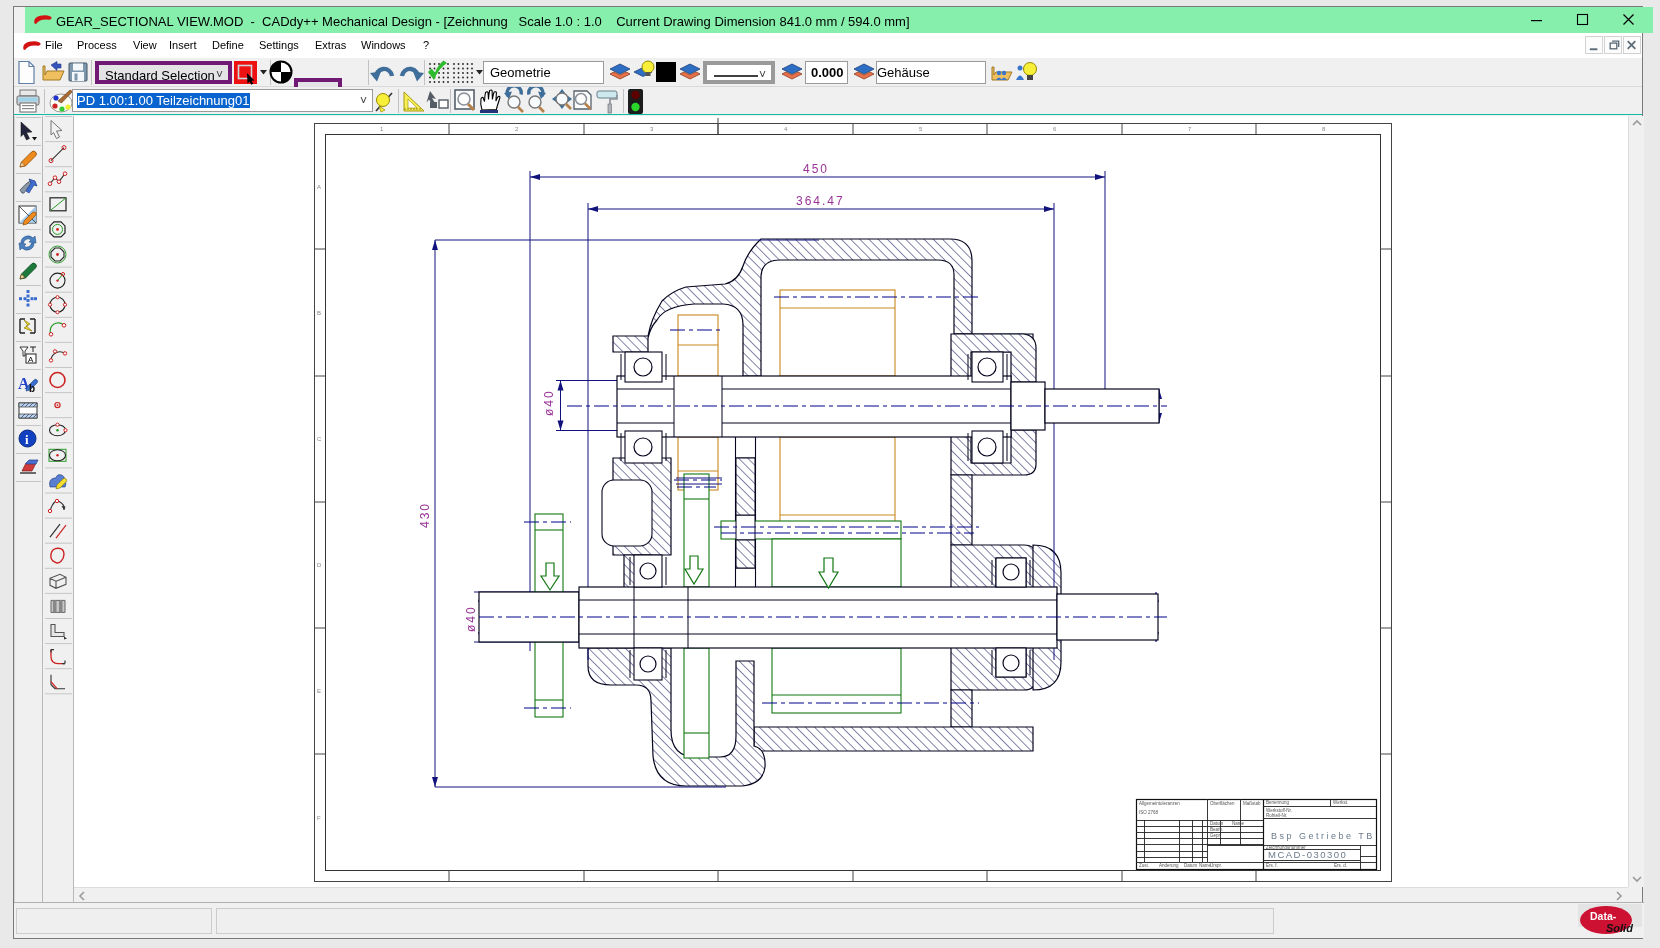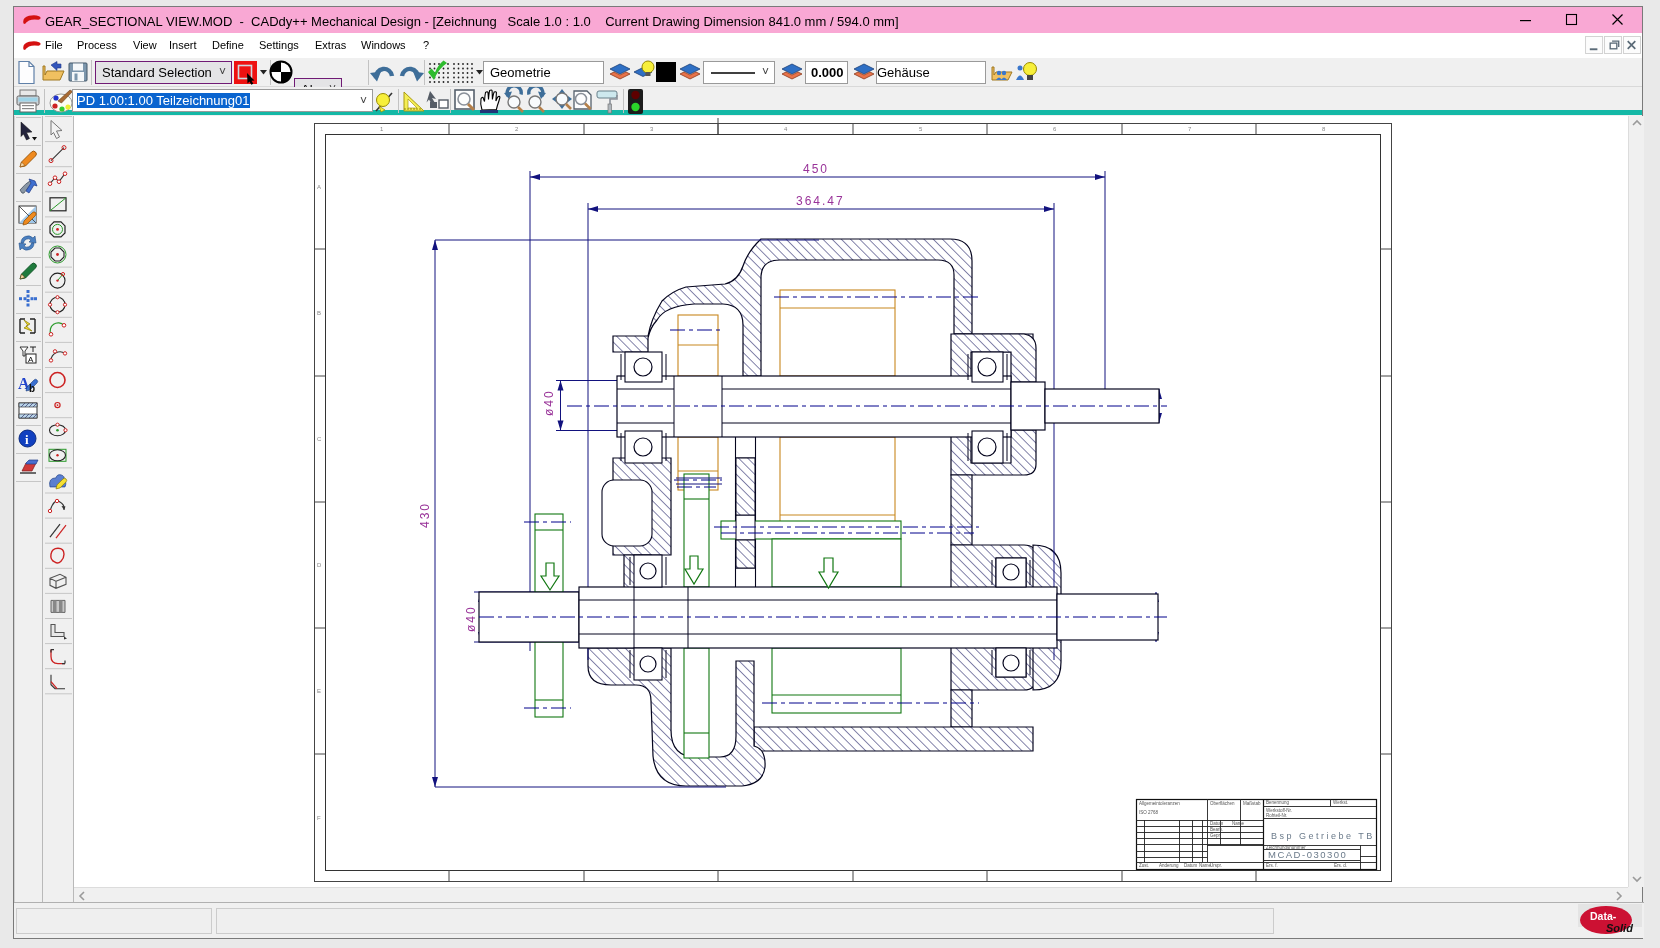--- a/index.html
+++ b/index.html
@@ -1,28 +1,28 @@
 <!DOCTYPE html>
 <html><head>
 <meta charset="utf-8">
 <style>
 * { margin:0; padding:0; box-sizing:border-box; }
 html,body { width:1660px; height:948px; overflow:hidden; background:#e9e9e9;
   font-family:"Liberation Sans", sans-serif; }
 #win { position:absolute; left:13px; top:6px; width:1630px; height:933px;
   background:#f0f0f0; border:1px solid #7a7a7a; }
-#titlebar { position:absolute; left:0; top:0; width:100%; height:26px; background:#f9a8d4;padding-left:39px; }
+#titlebar { position:absolute; left:11px; top:0; width:100%; height:26px; background:#86efac;padding-left:39px; }
 #titlebar .ttext { position:absolute; left:31px; top:7px; font-size:13px; color:#000; white-space:pre; }
 .swoosh { position:absolute; width:20px; height:12px; }
 .wbtn { position:absolute; top:0; width:46px; height:26px; }
 #menubar { position:absolute; left:0; top:26px; width:100%; height:25px; background:#ffffff; }
 #menubar .mitem { position:absolute; top:6px; font-size:11px; color:#000; }
 #tb1 { position:absolute; left:0; top:51px; width:100%; height:29px; background:#f0f0f0; border-bottom:1px solid #d9d9d9;}
-#tb2 { position:absolute; left:0; top:80px; width:100%; height:28px; background:#f0f0f0; border-bottom:5px solid #14b8a6;}
-.combo { position:absolute; background:#e4e4e6; border:1px solid #701a75; font-size:13px; color:#000;padding-left:34px; }
+#tb2 { position:absolute; left:0; top:80px; width:100%; height:28px; background:#f0f0f0; border-bottom:1px solid #14b8a6;}
+.combo { position:absolute; background:#e4e4e6; border:4px solid #701a75; font-size:13px; color:#000;padding-left:34px; }
 .tinput { position:absolute; background:#fff; border:1px solid #9a9a9a; font-size:13px; color:#000; }
 .chev { position:absolute; right:5px; top:3px; color:#404040; font-size:12px; }
 .ticon { position:absolute; }
 #main { position:absolute; left:0; top:109px; width:1630px; height:771px; background:#ffffff; }
 #canvas { position:absolute; left:60px; top:0px; width:1332px; height:771px; background:#ffffff; }
 #palette { position:absolute; left:0; top:109px; width:60px; height:787px; background:#f0f0f0; }
 #vscroll { position:absolute; left:1614px; top:109px; width:16px; height:771px; background:#f0f0f0; border-left:1px solid #dcdcdc;}
 #hscroll { position:absolute; left:60px; top:880px; width:1554px; height:16px; background:#f0f0f0; border-top:1px solid #dcdcdc;}
 #status { position:absolute; left:0; top:895px; width:1630px; height:36px; background:#f0f0f0; border-top:1px solid #b0b0b0;}
 .scell { position:absolute; top:5px; height:26px; background:#efefef; border:1px solid #cccccc; }

